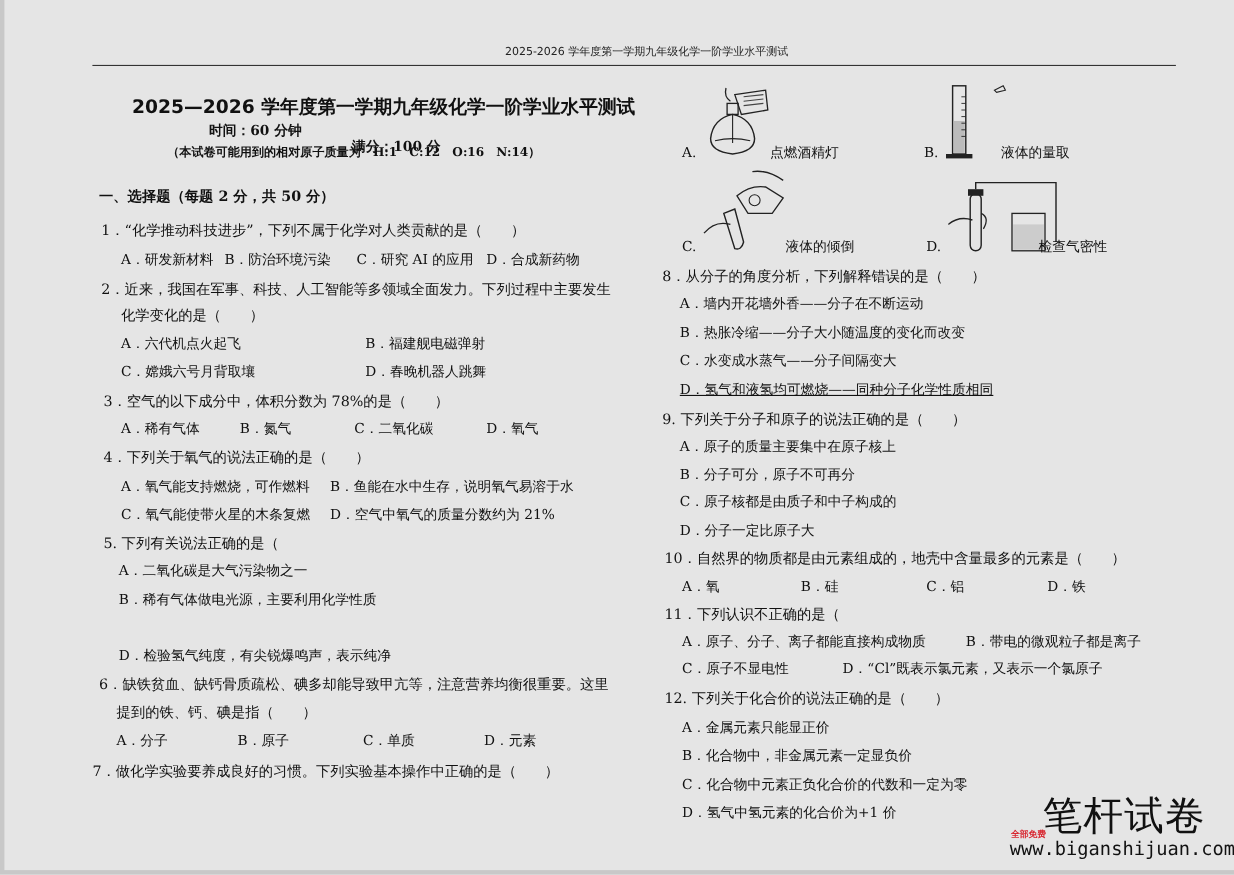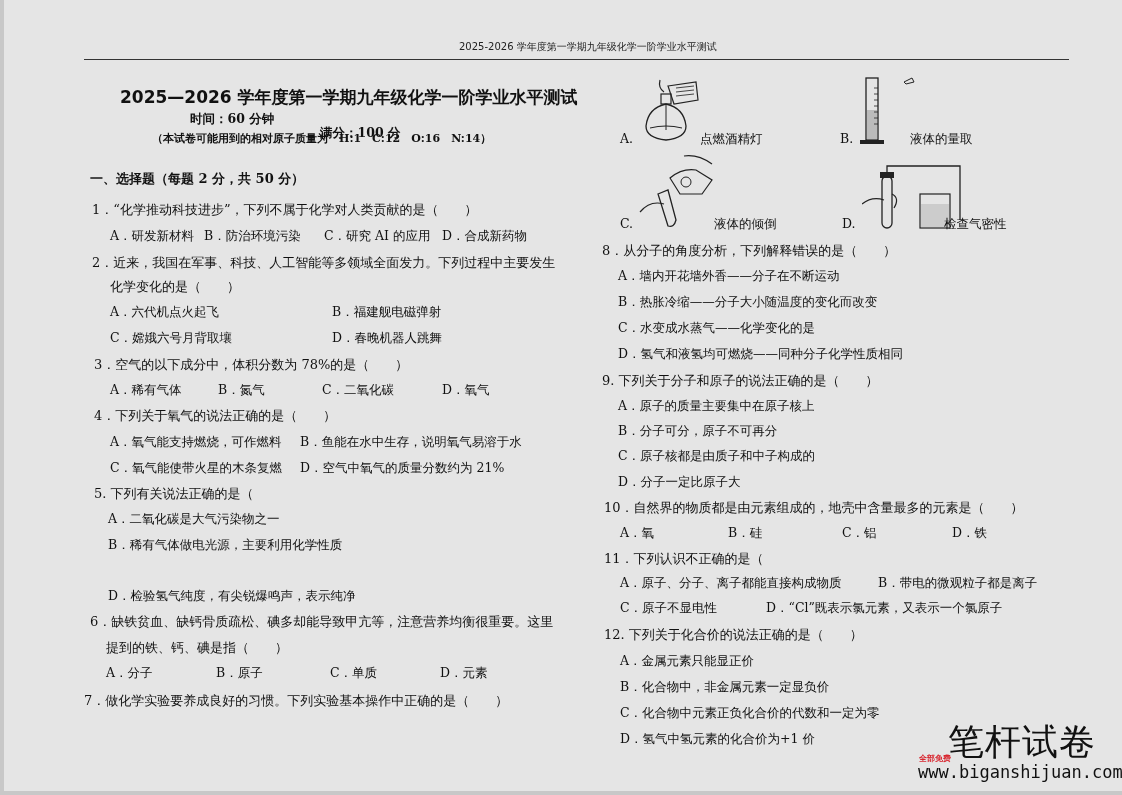--- a/index.html
+++ b/index.html
@@ -138,22 +138,22 @@
     <path d="M30,30 Q38,34 32,44" fill="none" stroke="#222" stroke-width="1.2"></path>
     <rect x="58" y="30" width="30" height="34" fill="none" stroke="#222" stroke-width="1.2"></rect>
     <rect x="59" y="40" width="28" height="23" fill="#ccc"></rect>
   </svg>
   <div class="abs fig-label" style="left:838px; top:216px;">D.</div>
   <div class="abs fig-label" style="left:940px; top:216px;">检查气密性</div>
 
   <div class="abs q" style="left:598px; top:242px;">8．从分子的角度分析，下列解释错误的是（　　）</div>
   <div class="abs opt" style="left:614px; top:294px;">B．热胀冷缩——分子大小随温度的变化而改变</div>
   <div class="abs opt" style="left:614px; top:268px;">A．墙内开花墙外香——分子在不断运动</div>
-  <div class="abs opt" style="left:614px; top:320px;">C．水变成水蒸气——化学变化的是</div>
-  <div class="abs opt" style="left:614px; top:346px;">D．氢气和液氢均可燃烧——同种分子化学性质相同</div>
+  <div class="abs opt" style="left:614px; top:320px;">C．水变成水蒸气——分子间隔变大</div>
+  <div class="abs opt" style="left:614px; top:346px;text-decoration:underline;">D．氢气和液氢均可燃烧——同种分子化学性质相同</div>
 
   <div class="abs q" style="left:598px; top:372px;">9. 下列关于分子和原子的说法正确的是（　　）</div>
   <div class="abs opt" style="left:614px; top:398px;">A．原子的质量主要集中在原子核上</div>
   <div class="abs opt" style="left:614px; top:423px;">B．分子可分，原子不可再分</div>
   <div class="abs opt" style="left:614px; top:448px;">C．原子核都是由质子和中子构成的</div>
   <div class="abs opt" style="left:614px; top:474px;">D．分子一定比原子大</div>
 
   <div class="abs q" style="left:600px; top:499px;">10．自然界的物质都是由元素组成的，地壳中含量最多的元素是（　　）</div>
   <div class="abs opt" style="left:616px; top:525px;">A．氧</div>
   <div class="abs opt" style="left:724px; top:525px;">B．硅</div>

